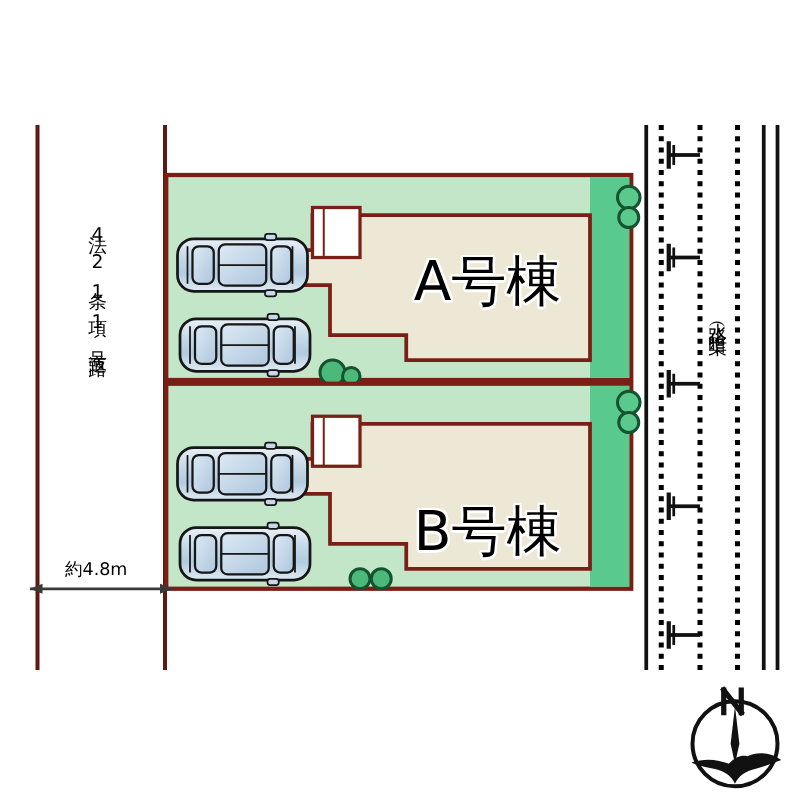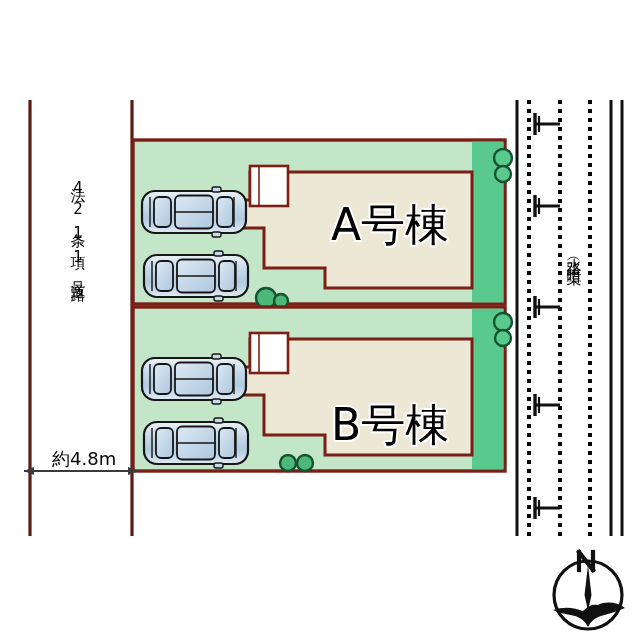--- a/index.html
+++ b/index.html
@@ -70,21 +70,21 @@
   }
   #label-a { left: 331px; top: 196px; }
   #label-b { left: 331px; top: 362px; margin-top: 34px; }
 
   
   #dim-label {
     position: absolute;
     left: 52px;
     top: 447px;
     font-family: "DejaVu Sans", "Liberation Sans", sans-serif;
-    font-size: 18px;
+    font-size: 14px;
     color: #000000;
     white-space: nowrap;
     letter-spacing: 0px;
   }
 
   
   #compass {
     position: absolute;
     left: 543px;
     top: 548px;

